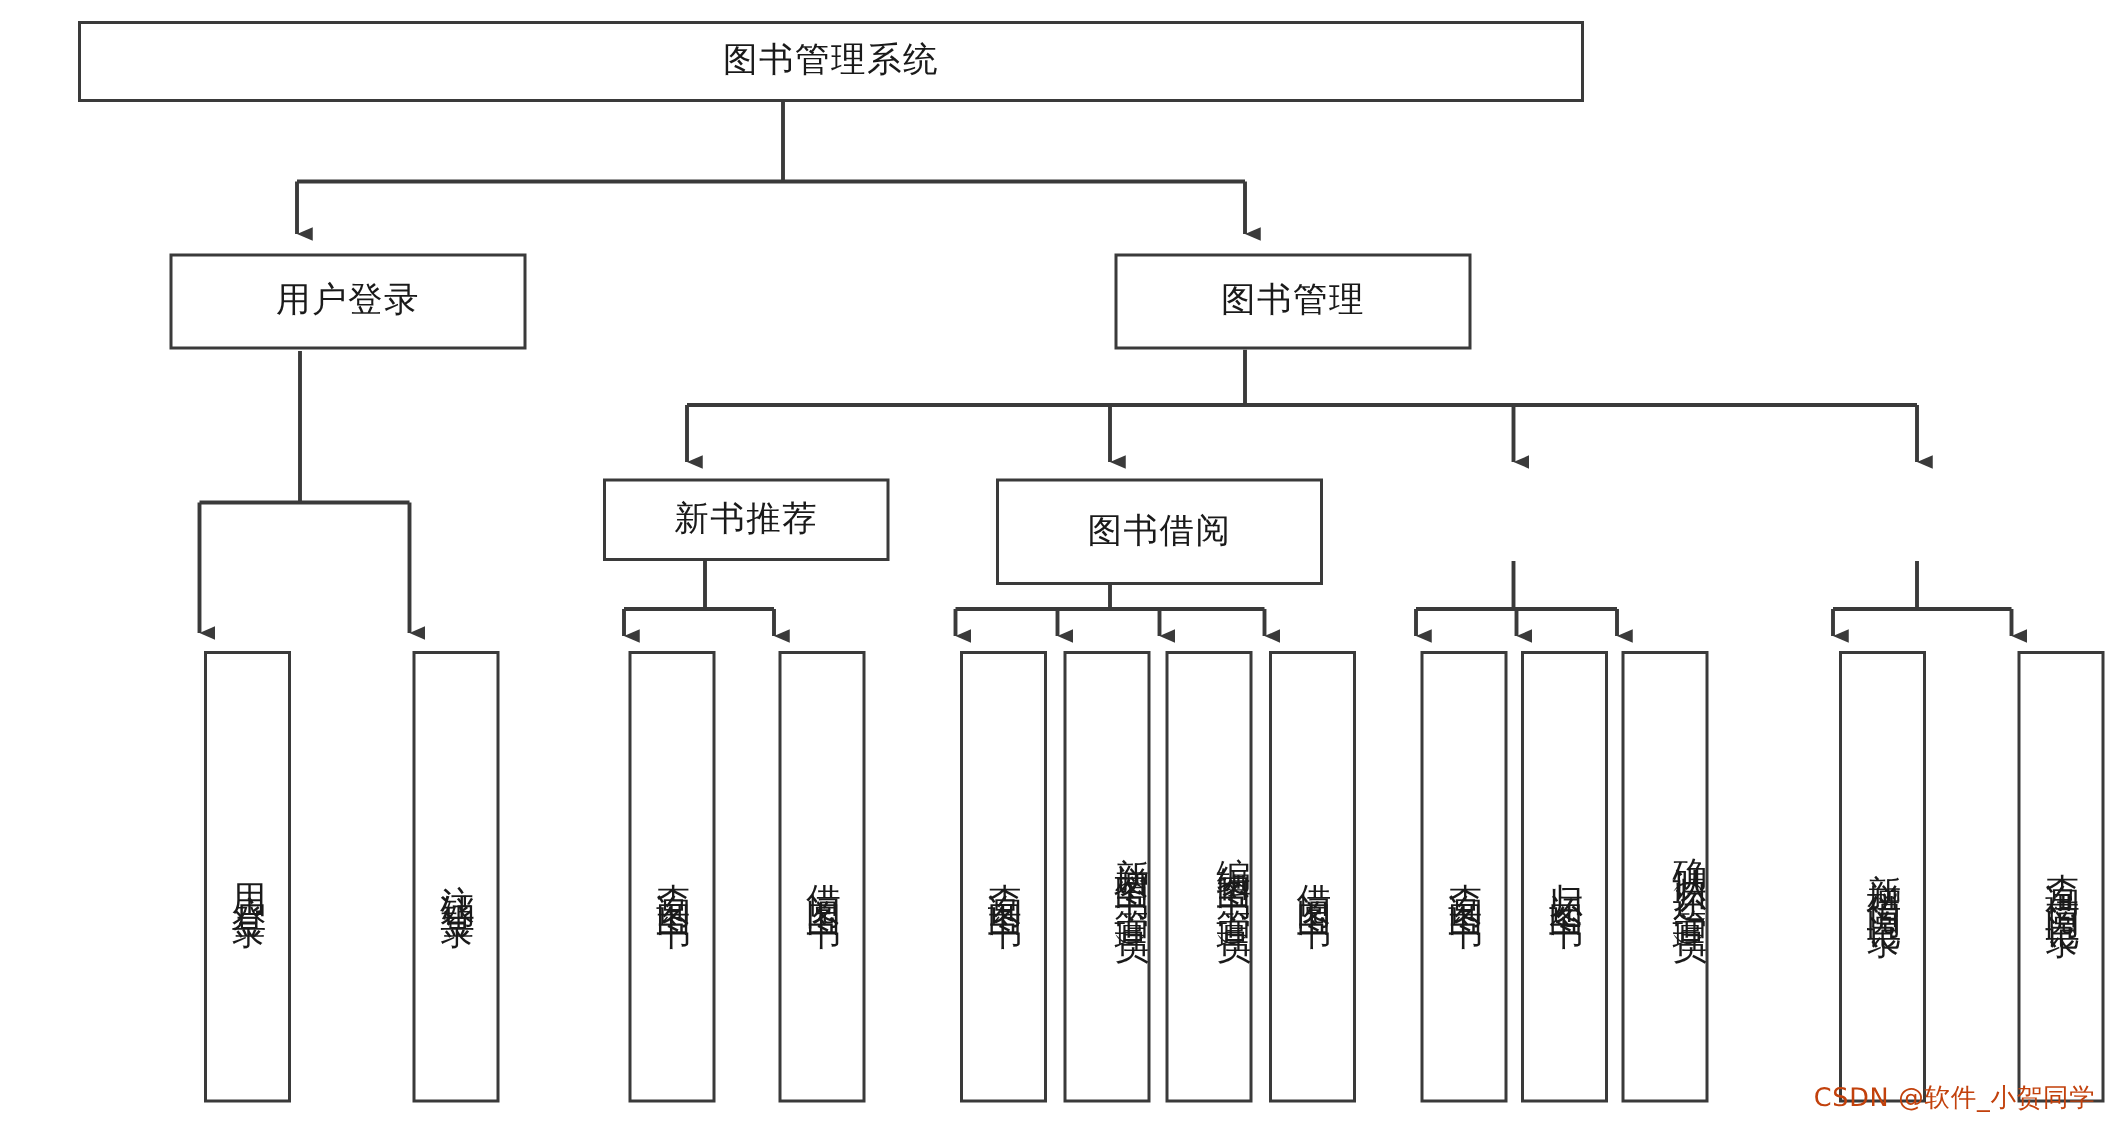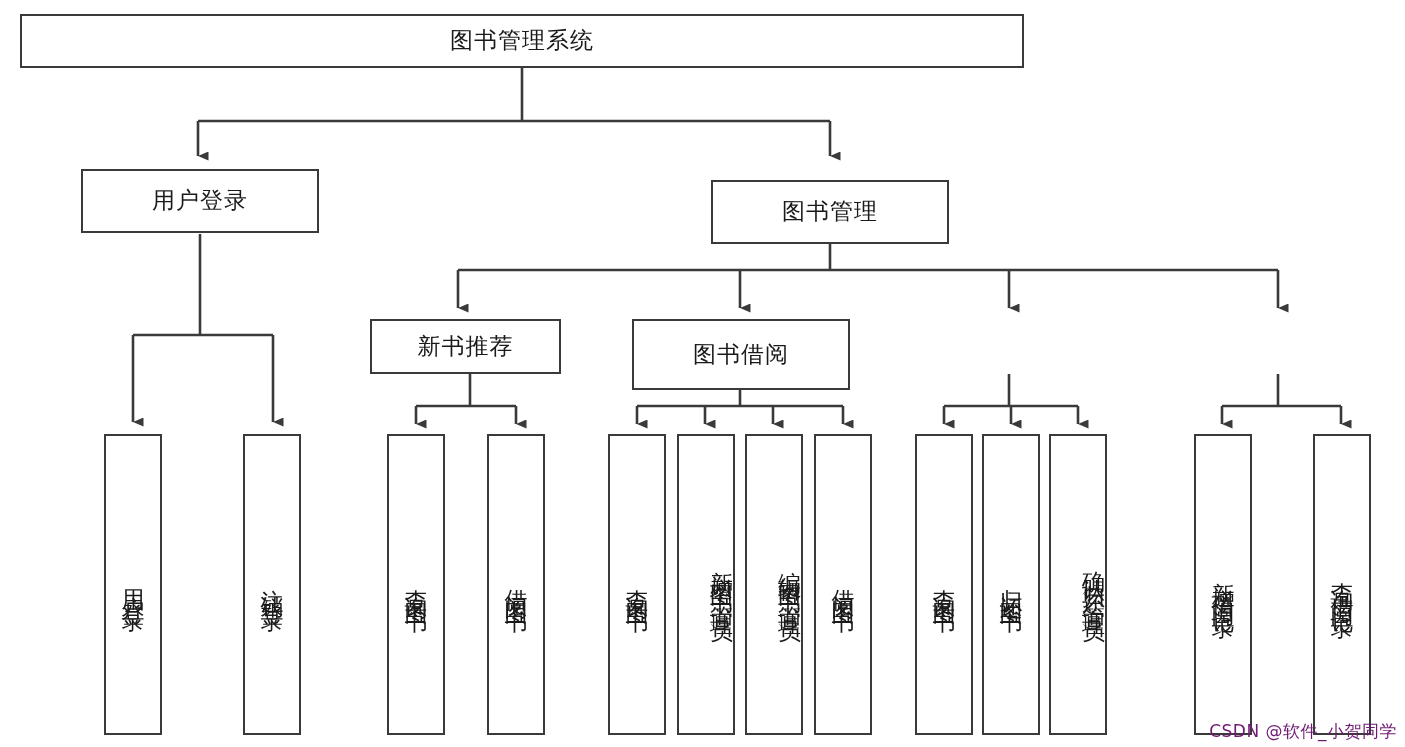--- a/index.html
+++ b/index.html
@@ -29,20 +29,21 @@
   .node {
     position: absolute;
     box-sizing: border-box;
     border: 2.5px solid #3a3a3a;
     background: #ffffff;
     display: flex;
     align-items: center;
     justify-content: center;
     color: #1a1a1a;
     z-index: 2;
+    margin-left: 32px;
   }
   .node-h {
     font-size: 23px;
     line-height: 1.1;
     letter-spacing: 1px;
     white-space: nowrap;
   }
   
   .node-v {
     writing-mode: vertical-rl;
@@ -61,21 +62,21 @@
     writing-mode: vertical-rl;
     text-orientation: upright;
     letter-spacing: 7px;
     display: block;
   }
   .watermark {
     position: absolute;
     right: 8px;
     bottom: 4px;
     font-size: 17px;
-    color: #701a75;
+    color: #c2410c;
     letter-spacing: 0.5px;
     white-space: nowrap;
     z-index: 3;
     font-family: "DejaVu Sans", "Liberation Sans", sans-serif;
     text-align: center;
   }
 </style>
 </head>
 <body>
 
@@ -134,21 +135,21 @@
   </svg>
 
   <div class="node node-h" style="left:20px; top:14px; width:1004px; height:54px;">
     <span>图书管理系统</span>
   </div>
 
   <div class="node node-h" style="left:81px; top:169px; width:238px; height:64px;">
     <span>用户登录</span>
   </div>
 
-  <div class="node node-h" style="left:711px; top:180px; width:238px; height:64px;">
+  <div class="node node-h" style="left:711px; top:169px; width:238px; height:64px;">
     <span>图书管理</span>
   </div>
 
   <div class="node node-h" style="left:370px; top:319px; width:191px; height:55px;">
     <span>新书推荐</span>
   </div>
 
   <div class="node node-h" style="left:632px; top:319px; width:218px; height:71px;">
     <span>图书借阅</span>
   </div>

